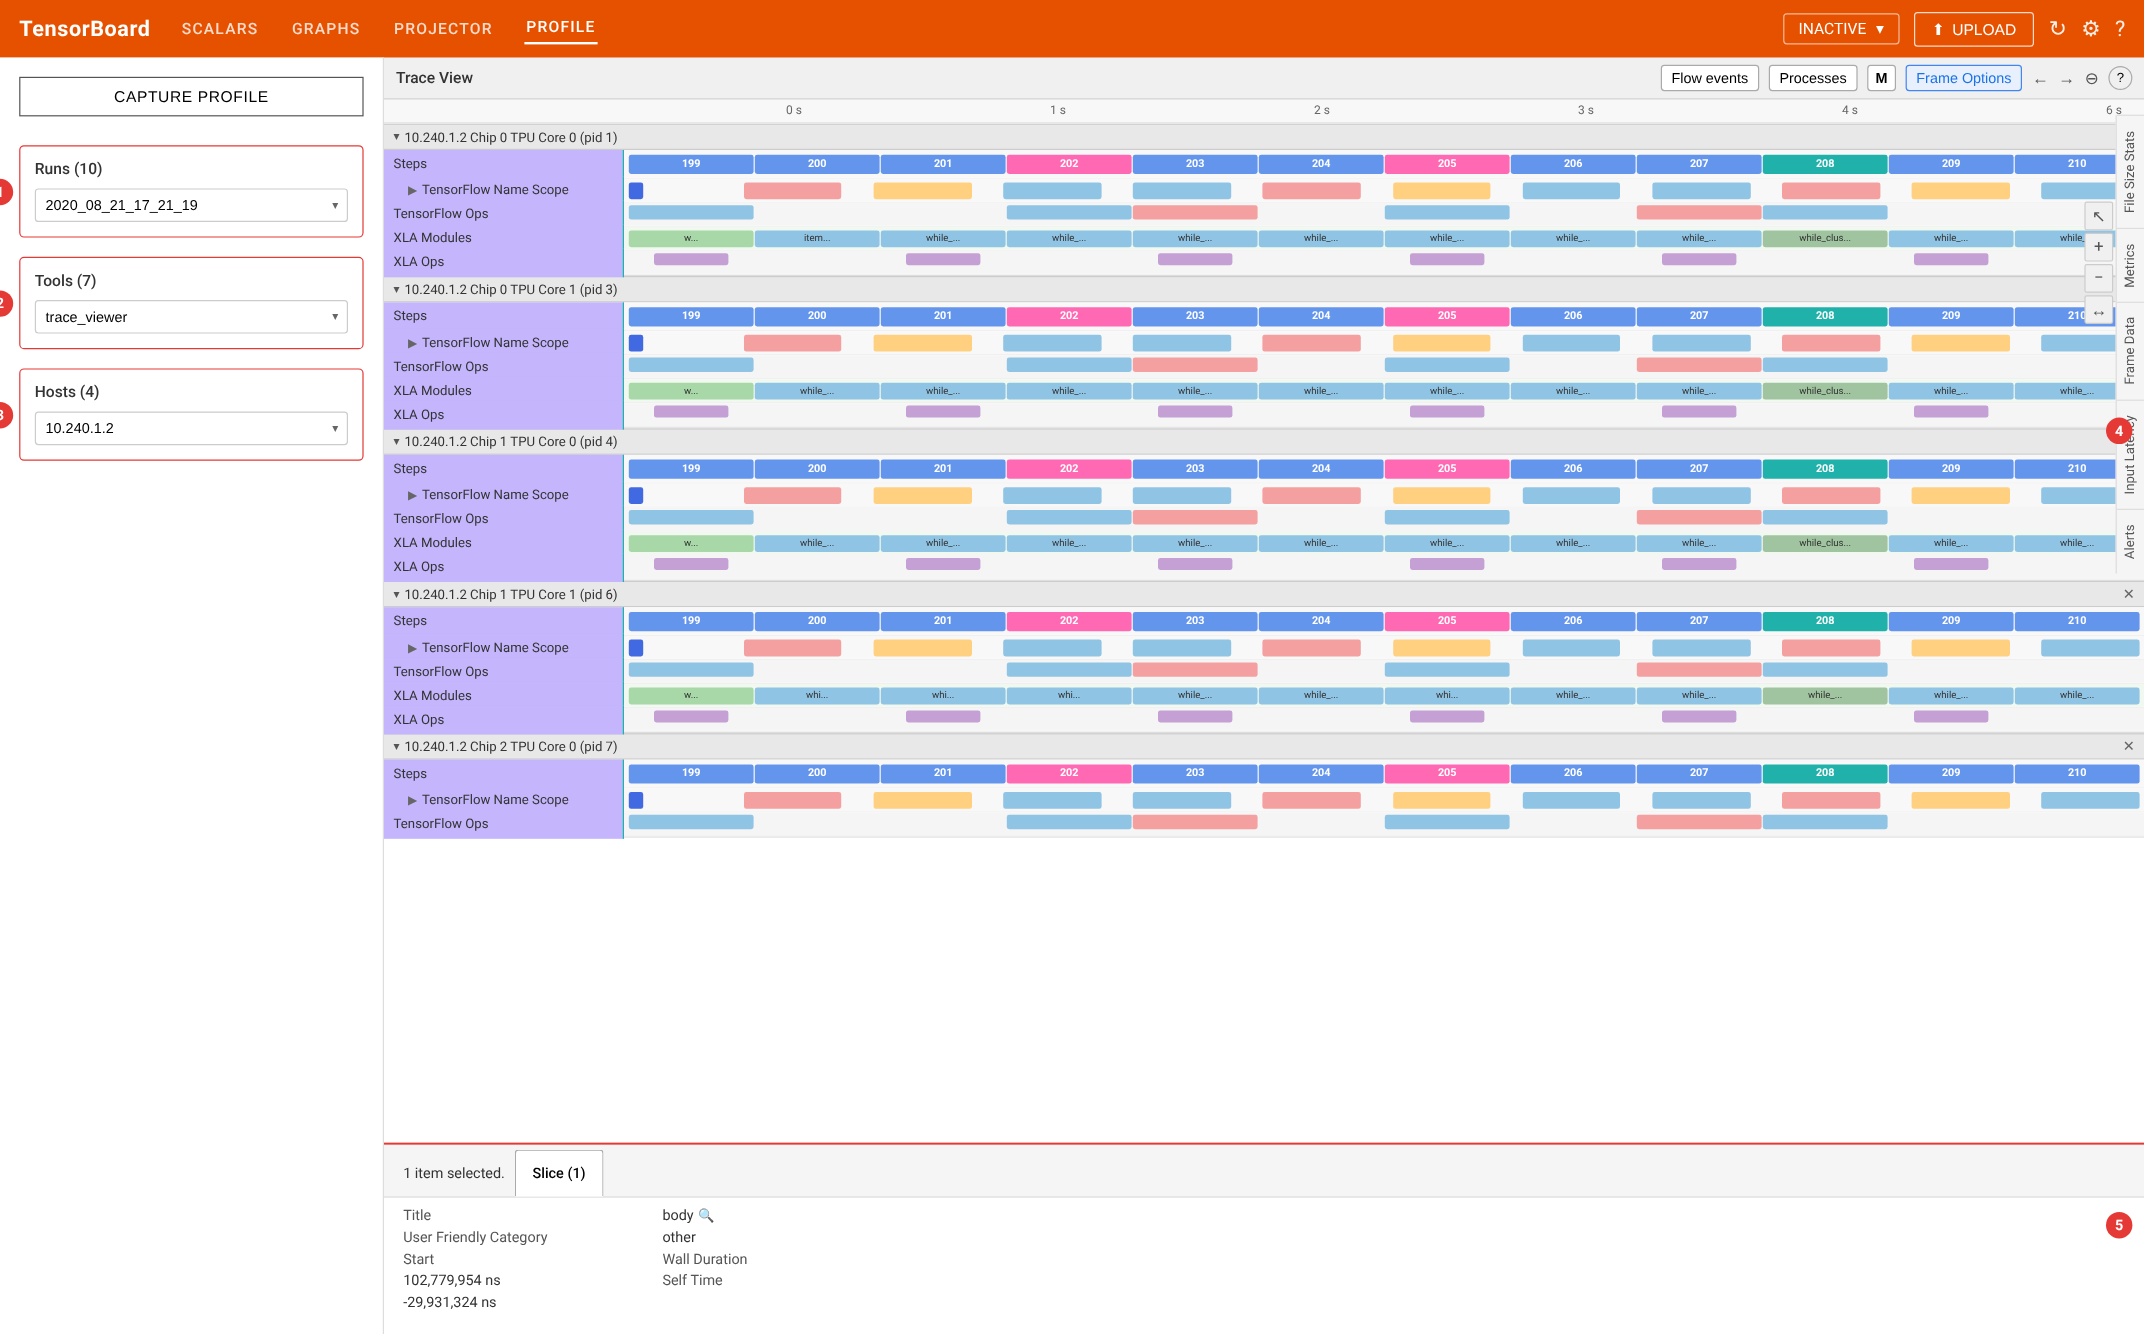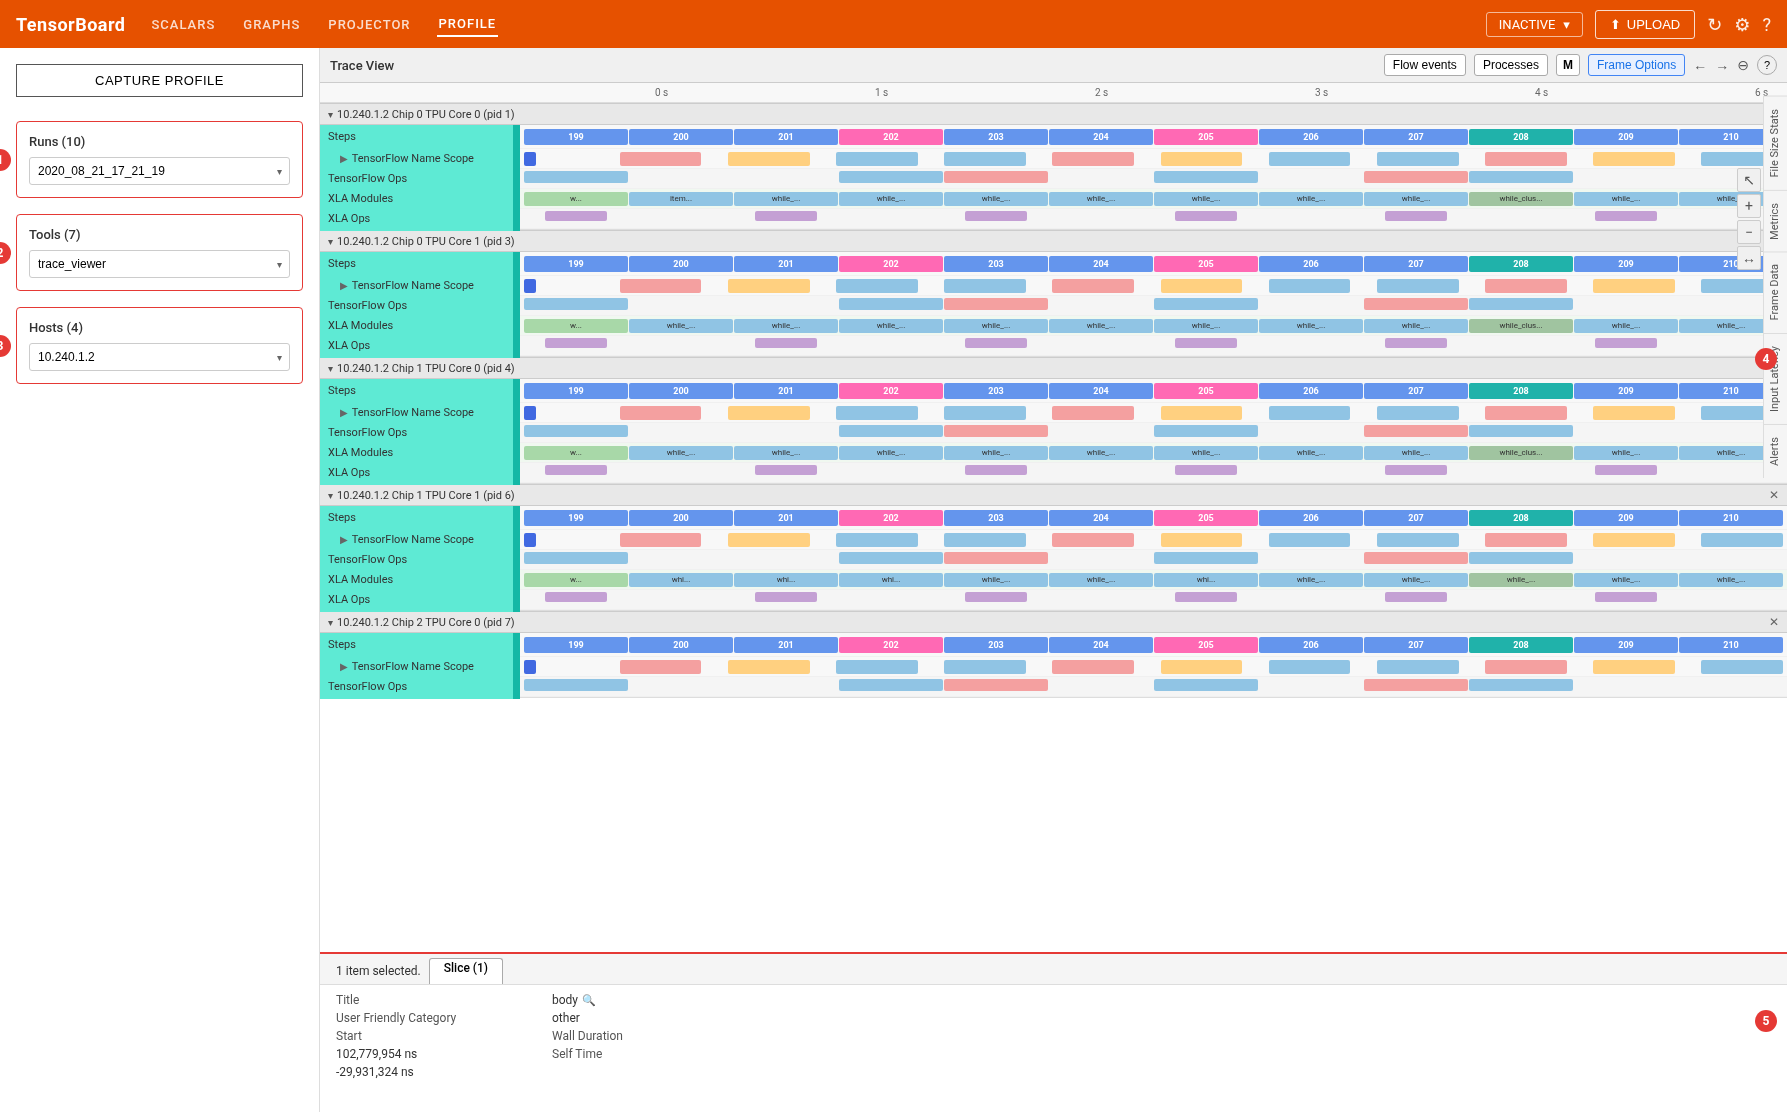--- a/index.html
+++ b/index.html
@@ -264,26 +264,26 @@
       align-items: center;
       border-bottom: 1px solid #f0f0f0;
       height: 22px;
     }
     .row-label {
       width: 200px;
       min-width: 200px;
       padding: 12px 8px;
       font-size: 11px;
       color: #333;
-      border-right: 7px solid #14b8a6;
+      border-right: 1px solid #14b8a6;
       display: flex;
       align-items: center;
       gap: 4px;
       height: 100%;
-      background: #5eead4;
+      background: #c4b5fd;
     }
     .row-label.indent {
       padding-left: 20px;
     }
     .row-content {
       flex: 1;
       height: 100%;
       position: relative;
       overflow: hidden;
     }
@@ -372,21 +372,21 @@
       flex-shrink: 0;
     }
     .bottom-tabs {
       display: flex;
       gap: 0;
       border-bottom: 1px solid #ddd;
       background: #f5f5f5;
       padding: 4px 8px 0;
     }
     .bottom-tab {
-      padding: 2px 14px;
+      padding: 12px 14px;
       font-size: 12px;
       cursor: pointer;
       border: 1px solid #ccc;
       border-bottom: none;
       border-radius: 3px 3px 0 0;
       background: white;
       margin-right: 4px;
     }
     .bottom-tab.active {
       background: white;

